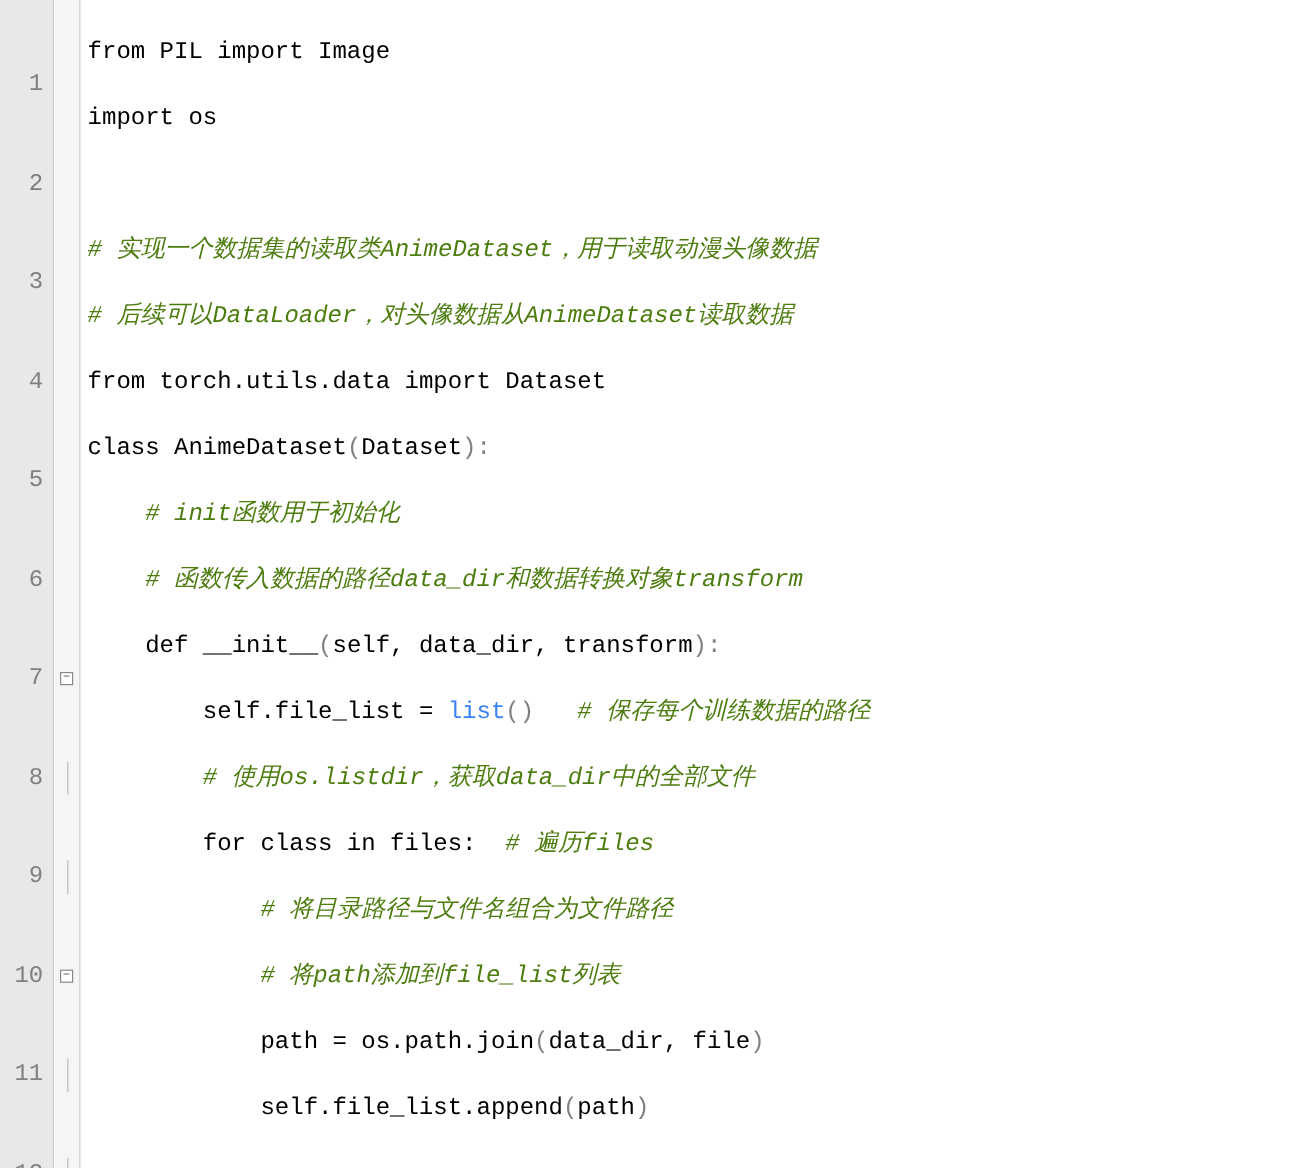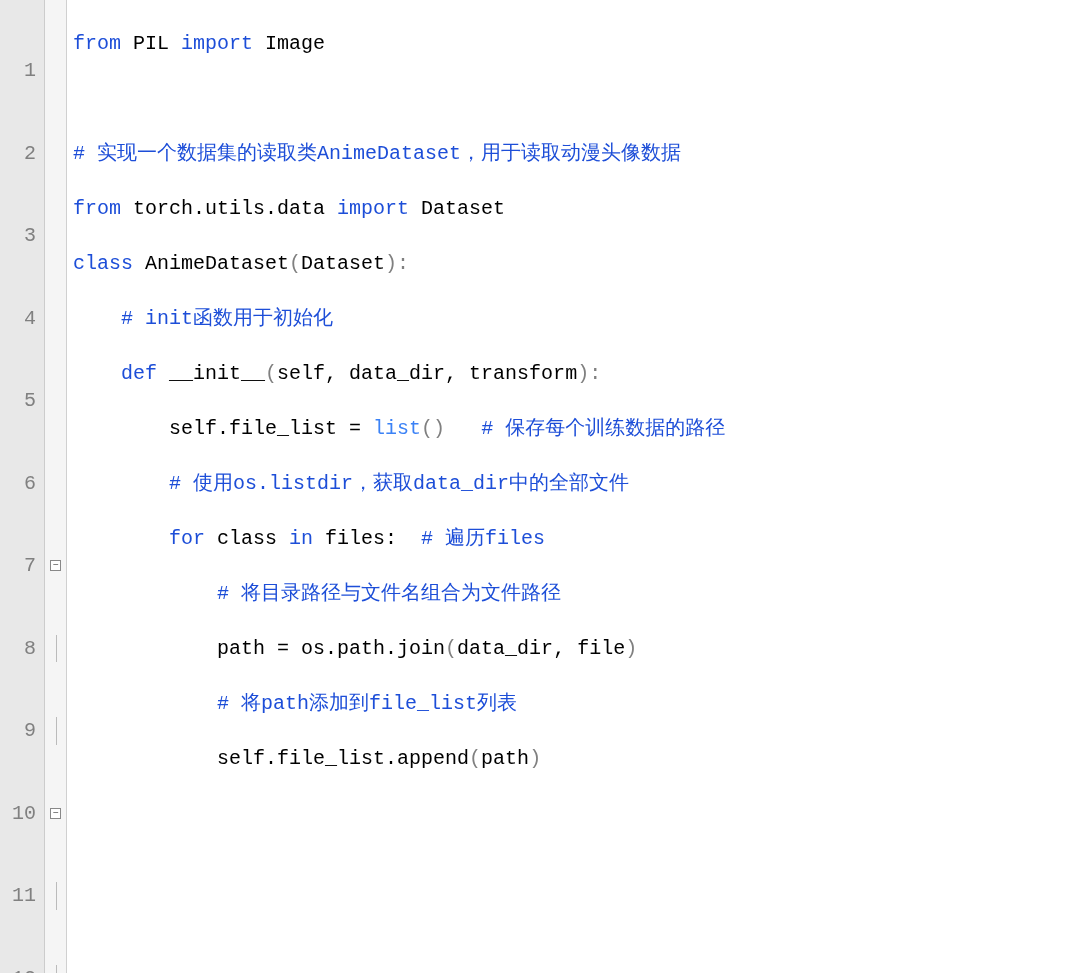--- a/index.html
+++ b/index.html
@@ -51,22 +51,22 @@
     left: 50%;
     width: 1px;
     background: #bbb;
     top: 0; bottom: 0;
   }
   .code {
     padding: 2px 0 2px 6px;
     color: #000;
   }
   .code-line { height: 27.5px; }
-  .kw   { color: #1d4ed8; font-family: Liberation Mono, monospace; }      
-  .cm   { color: #1d4ed8; }      
+  .kw   { color: #000000; font-family: Liberation Mono, monospace; }      
+  .cm   { color: #4d7c0f; font-style: italic; }      
   .fn   { color: #3b82f6; }      
   .bold { font-weight: normal; }
   .pn   { color: #808080; }      
 </style>
 </head>
 <body>
 
 
 
 <div class="gutter">
@@ -140,32 +140,35 @@
   
   
   
   
   
   
 </div>
 
 <div class="code">
 <div class="code-line"><span class="kw">from</span><span> PIL </span><span class="kw">import</span><span> Image</span></div>
+<div class="code-line"><span class="kw">import</span><span> os</span></div>
 <div class="code-line"></div>
 <div class="code-line"><span class="cm"># 实现一个数据集的读取类AnimeDataset，用于读取动漫头像数据</span></div>
+<div class="code-line"><span class="cm"># 后续可以DataLoader，对头像数据从AnimeDataset读取数据</span></div>
 <div class="code-line"><span class="kw">from</span><span> torch.utils.data </span><span class="kw">import</span><span> Dataset</span></div>
 <div class="code-line"><span class="kw">class</span> <span class="bold">AnimeDataset</span><span class="pn">(</span><span>Dataset</span><span class="pn">)</span><span class="pn">:</span></div>
 <div class="code-line">    <span class="cm"># init函数用于初始化</span></div>
+<div class="code-line">    <span class="cm"># 函数传入数据的路径data_dir和数据转换对象transform</span></div>
 <div class="code-line">    <span class="kw">def</span> <span class="bold">__init__</span><span class="pn">(</span><span>self, data_dir, transform</span><span class="pn">)</span><span class="pn">:</span></div>
 <div class="code-line">        <span>self</span><span>.file_list </span><span>= </span><span class="fn">list</span><span class="pn">()</span>   <span class="cm"># 保存每个训练数据的路径</span></div>
 <div class="code-line">        <span class="cm"># 使用os.listdir，获取data_dir中的全部文件</span></div>
 <div class="code-line">        <span class="kw">for</span><span> class </span><span class="kw">in</span><span> files:  </span><span class="cm"># 遍历files</span></div>
 <div class="code-line">            <span class="cm"># 将目录路径与文件名组合为文件路径</span></div>
+<div class="code-line">            <span class="cm"># 将path添加到file_list列表</span></div>
 <div class="code-line">            <span>path </span><span>= </span><span>os.path.join</span><span class="pn">(</span><span>data_dir, file</span><span class="pn">)</span></div>
-<div class="code-line">            <span class="cm"># 将path添加到file_list列表</span></div>
 <div class="code-line">            <span>self</span><span>.file_list.append</span><span class="pn">(</span><span>path</span><span class="pn">)</span></div>
 
 
 
 
 
 
 
 
 

